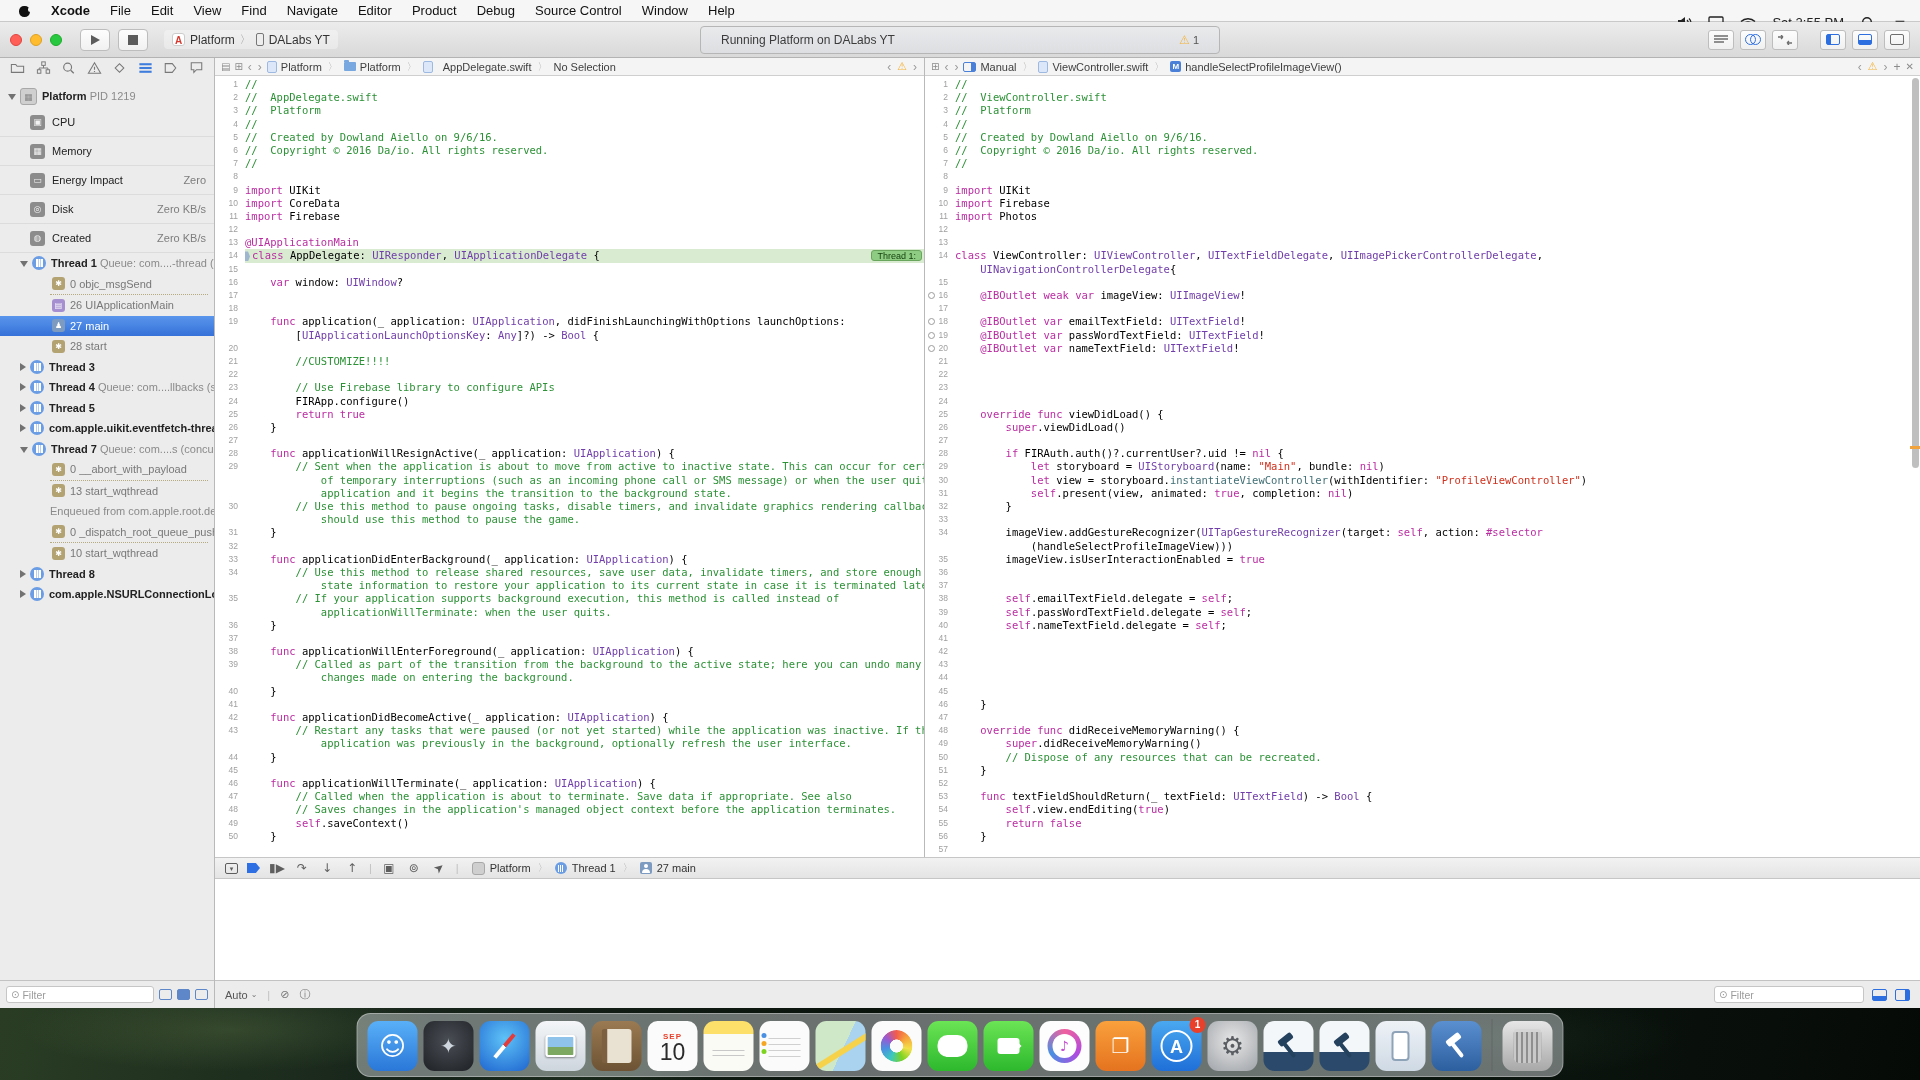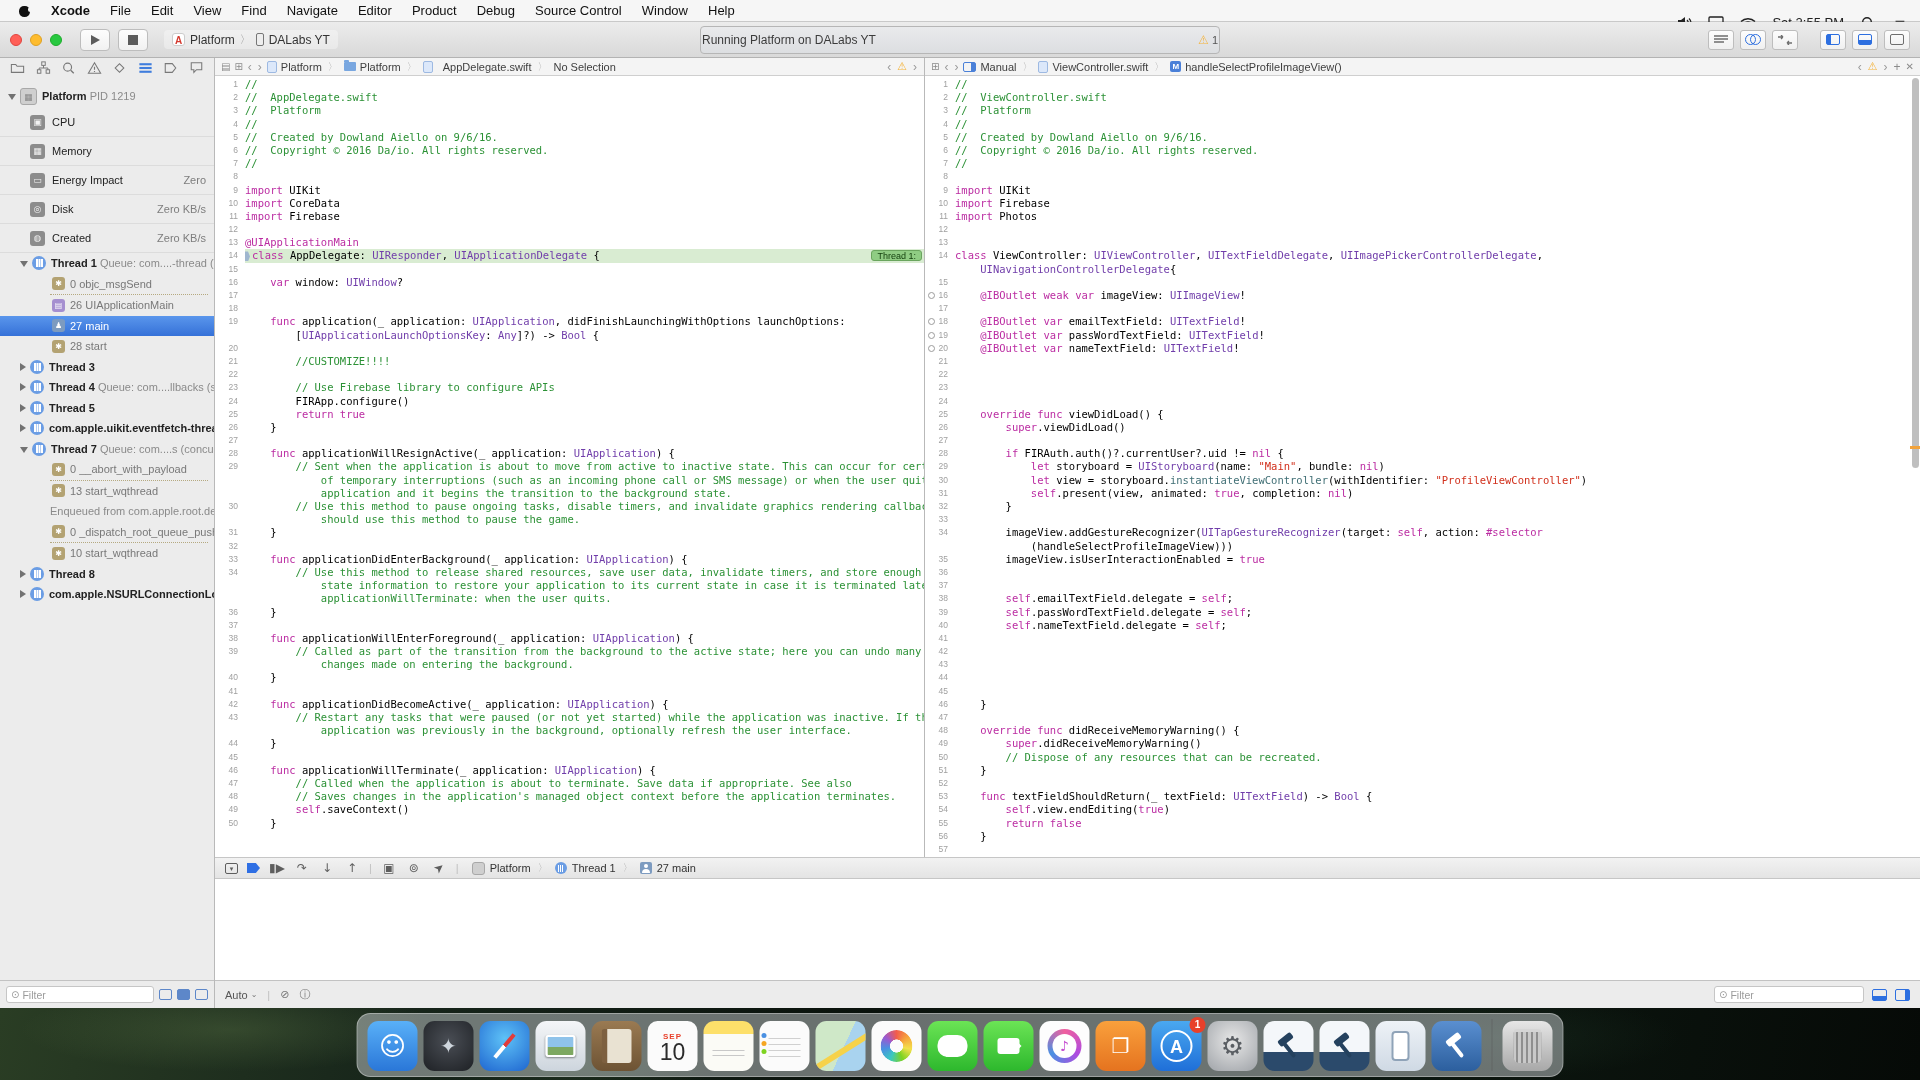--- a/index.html
+++ b/index.html
@@ -23,21 +23,21 @@
   .traffic { display:flex; gap:8px; margin-right:18px; }
   .traffic span { width:12px; height:12px; border-radius:50%; display:inline-block; }
   .light-red { background:#ff5f57; border:1px solid #e0443e; }
   .light-yellow { background:#febc2e; border:1px solid #dea123; }
   .light-green { background:#28c840; border:1px solid #1dad2b; }
   .tb-btn { width:30px; height:22px; background:linear-gradient(#fdfdfd,#f1f1f1); border:1px solid #bdbdbd; border-radius:4px; display:flex; align-items:center; justify-content:center; color:#5c5c5c; font-size:11px; margin-right:8px; }
   .scheme { display:flex; align-items:center; gap:5px; font-size:12px; color:#333; margin-left:8px; background:rgba(255,255,255,.35); border-radius:4px; padding:2px 8px; }
   .scheme .sep { color:#9a9a9a; font-size:11px; }
   .appicon-a { width:13px; height:13px; border-radius:3px; background:#fff; color:#d43a2f; font-weight:bold; font-size:10px; text-align:center; line-height:13px; border:1px solid #ccc; }
   .phone-ic { width:8px; height:13px; border:1px solid #777; border-radius:2px; background:#eee; }
-  .activity { position:absolute; left:50%; top:4px; transform:translateX(-50%); width:520px; height:28px; background:linear-gradient(#e9eaec,#dcdee1); border:1px solid #b6b6b6; border-radius:4px; display:flex; align-items:center; padding:0 1px; font-size:12px; color:#3c3c3c; }
+  .activity { position:absolute; left:50%; top:4px; transform:translateX(-50%); width:520px; height:28px; background:linear-gradient(#e9eaec,#dcdee1); border:1px solid #b6b6b6; border-radius:4px; display:flex; align-items:center; padding:0 20px; font-size:12px; color:#3c3c3c; }
   .activity .warn-group { margin-left:auto; display:flex; align-items:center; gap:3px; font-size:11px; color:#555; }
   .warn-tri { color:#f4b43d; font-size:12px; font-family:"DejaVu Sans",sans-serif; }
   .tb-right { margin-left:auto; display:flex; align-items:center; gap:6px; }
   .mini-btn { width:26px; height:20px; background:linear-gradient(#fdfdfd,#f0f0f0); border:1px solid #bdbdbd; border-radius:3px; display:flex; align-items:center; justify-content:center; color:#6e6e6e; font-size:12px; }
   .mini-btn.active { color:#2d6fe0; }
   .panel-ic { width:14px; height:11px; border:1.5px solid #6e6e6e; border-radius:2px; position:relative; }
   .mini-btn.active .panel-ic { border-color:#2d6fe0; }
   .panel-ic.fill-left::after { content:""; position:absolute; left:0; top:0; bottom:0; width:4px; background:#2d6fe0; }
   .panel-ic.fill-bottom::after { content:""; position:absolute; left:0; right:0; bottom:0; height:4px; background:#2d6fe0; }
   .asst-ic { position:relative; width:16px; height:12px; }
@@ -531,20 +531,21 @@
               <div class="crow"><span class="num">29</span><span class="tok-p">        </span><span class="tok-c">// Sent when the application is about to move from active to inactive state. This can occur for certain types</span></div>
               <div class="crow"><span class="num"></span><span class="tok-p">            </span><span class="tok-c">of temporary interruptions (such as an incoming phone call or SMS message) or when the user quits the</span></div>
               <div class="crow"><span class="num"></span><span class="tok-p">            </span><span class="tok-c">application and it begins the transition to the background state.</span></div>
               <div class="crow"><span class="num">30</span><span class="tok-p">        </span><span class="tok-c">// Use this method to pause ongoing tasks, disable timers, and invalidate graphics rendering callbacks. Games</span></div>
               <div class="crow"><span class="num"></span><span class="tok-p">            </span><span class="tok-c">should use this method to pause the game.</span></div>
               <div class="crow"><span class="num">31</span><span class="tok-p">    }</span></div>
               <div class="crow"><span class="num">32</span></div>
               <div class="crow"><span class="num">33</span><span class="tok-p">    </span><span class="tok-k">func</span><span class="tok-p"> applicationDidEnterBackground(_ application: </span><span class="tok-t">UIApplication</span><span class="tok-p">) {</span></div>
               <div class="crow"><span class="num">34</span><span class="tok-p">        </span><span class="tok-c">// Use this method to release shared resources, save user data, invalidate timers, and store enough application</span></div>
               <div class="crow"><span class="num"></span><span class="tok-p">            </span><span class="tok-c">state information to restore your application to its current state in case it is terminated later.</span></div>
+              <div class="crow"><span class="num">35</span><span class="tok-p">        </span><span class="tok-c">// If your application supports background execution, this method is called instead of</span></div>
               <div class="crow"><span class="num"></span><span class="tok-p">            </span><span class="tok-c">applicationWillTerminate: when the user quits.</span></div>
               <div class="crow"><span class="num">36</span><span class="tok-p">    }</span></div>
               <div class="crow"><span class="num">37</span></div>
               <div class="crow"><span class="num">38</span><span class="tok-p">    </span><span class="tok-k">func</span><span class="tok-p"> applicationWillEnterForeground(_ application: </span><span class="tok-t">UIApplication</span><span class="tok-p">) {</span></div>
               <div class="crow"><span class="num">39</span><span class="tok-p">        </span><span class="tok-c">// Called as part of the transition from the background to the active state; here you can undo many of the</span></div>
               <div class="crow"><span class="num"></span><span class="tok-p">            </span><span class="tok-c">changes made on entering the background.</span></div>
               <div class="crow"><span class="num">40</span><span class="tok-p">    }</span></div>
               <div class="crow"><span class="num">41</span></div>
               <div class="crow"><span class="num">42</span><span class="tok-p">    </span><span class="tok-k">func</span><span class="tok-p"> applicationDidBecomeActive(_ application: </span><span class="tok-t">UIApplication</span><span class="tok-p">) {</span></div>
               <div class="crow"><span class="num">43</span><span class="tok-p">        </span><span class="tok-c">// Restart any tasks that were paused (or not yet started) while the application was inactive. If the</span></div>

